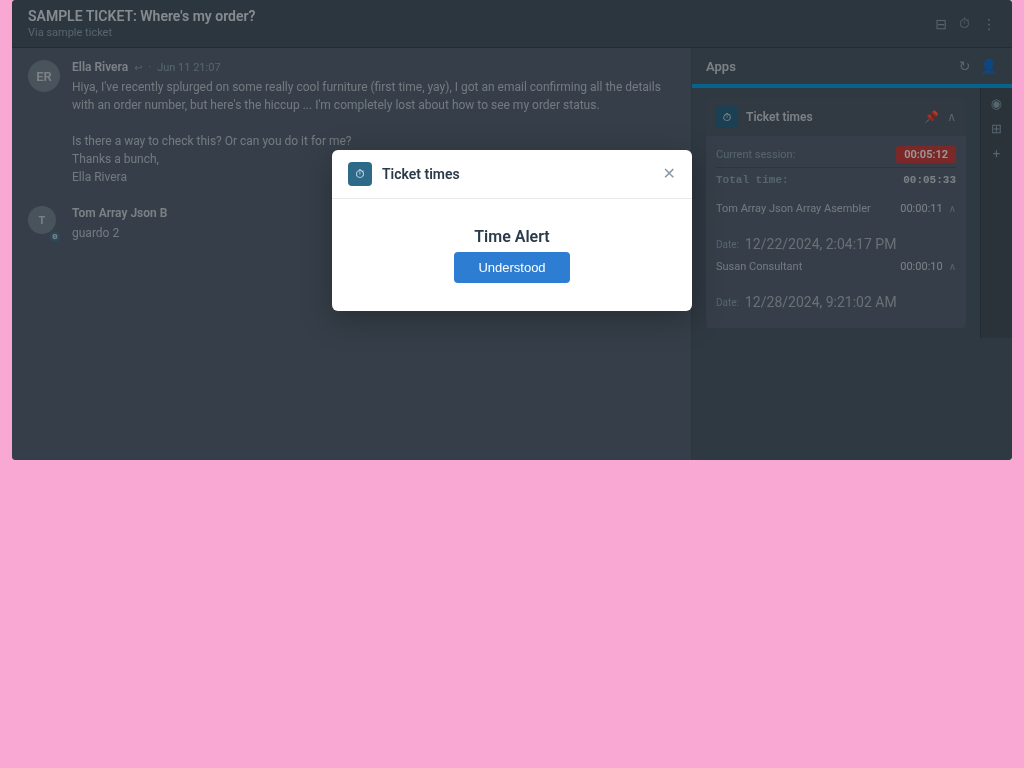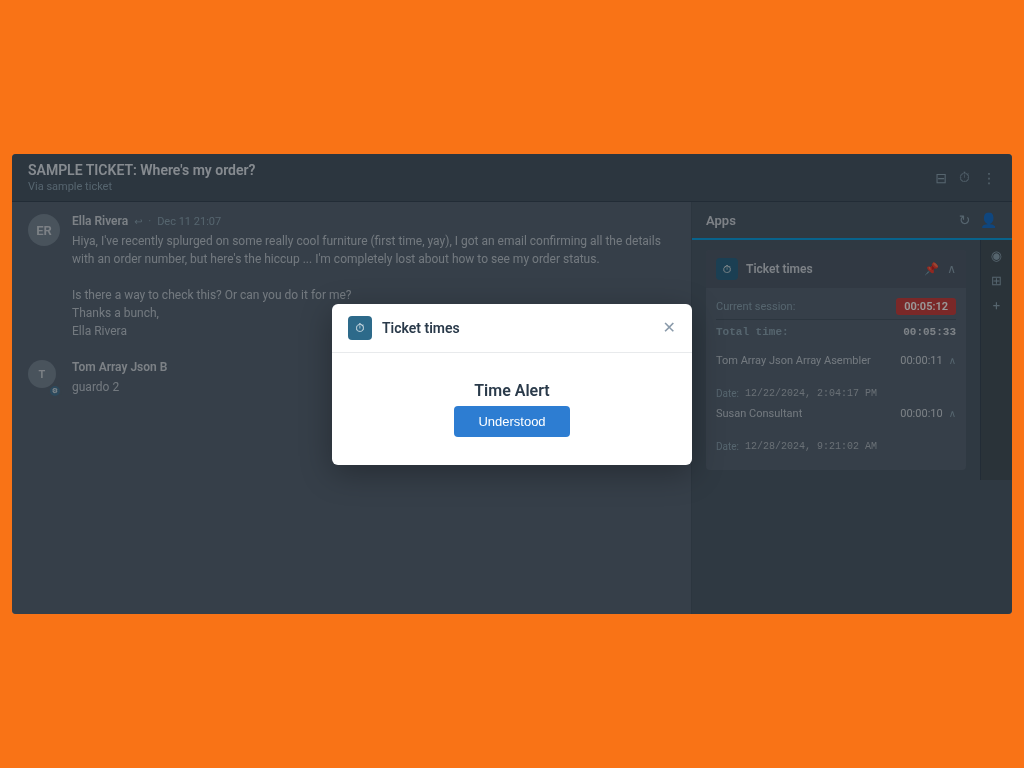--- a/index.html
+++ b/index.html
@@ -8,24 +8,24 @@
       font-family: -apple-system, BlinkMacSystemFont, 'Segoe UI', Roboto, sans-serif;
       display: flex;
       align-items: center;
       justify-content: center;
       min-height: 768px;
     }
 
     .app-container {
       width: 1024px;
       height: 768px;
-      background: #f97316;
+      background: #f9a8d4;
       position: relative;
       display: flex;
-      align-items: center;
+      align-items: flex-start;
       justify-content: center;
     }
 
     .main-window {
       width: 1000px;
       height: 460px;
       background: #5a6a7a;
       border-radius: 4px;
       display: flex;
       flex-direction: column;
@@ -163,21 +163,21 @@
       background: #4f5f6f;
       display: flex;
       flex-direction: column;
     }
 
     .apps-header {
       padding: 10px 14px;
       display: flex;
       align-items: center;
       justify-content: space-between;
-      border-bottom: 2px solid #0ea5e9;
+      border-bottom: 4px solid #0ea5e9;
     }
 
     .apps-title {
       color: #d0d8e0;
       font-size: 13px;
       font-weight: 600;
     }
 
     .apps-header-icons {
       display: flex;
@@ -349,22 +349,21 @@
       margin-top: 21px;
     }
 
     .date-label {
       color: #8fa8b8;
       font-size: 10px;
     }
 
     .date-value {
       color: #b0bac4;
-      font-size: 10px;
-      font-family: Liberation Mono, monospace;
+      font-size: 14px;
     }
 
     
     .modal-overlay {
       position: absolute;
       top: 0;
       left: 0;
       width: 100%;
       height: 100%;
       background: rgba(0, 0, 0, 0.4);
@@ -473,21 +472,21 @@
 
       <div class="conversation-panel">
 
         <div class="message-item">
           <div class="avatar">ER</div>
           <div class="message-content">
             <div class="message-meta">
               <span class="message-author">Ella Rivera</span>
               <span class="message-icon">↩</span>
               <span class="message-icon">·</span>
-              <span class="message-time">Dec 11 21:07</span>
+              <span class="message-time">Jun 11 21:07</span>
             </div>
             <div class="message-body">
               Hiya, I've recently splurged on some really cool furniture (first time, yay), I got an email confirming all the details with an order number, but here's the hiccup ... I'm completely lost about how to see my order status.<br><br>
               Is there a way to check this? Or can you do it for me?<br>
               Thanks a bunch,<br>
               Ella Rivera
             </div>
           </div>
         </div>
 

